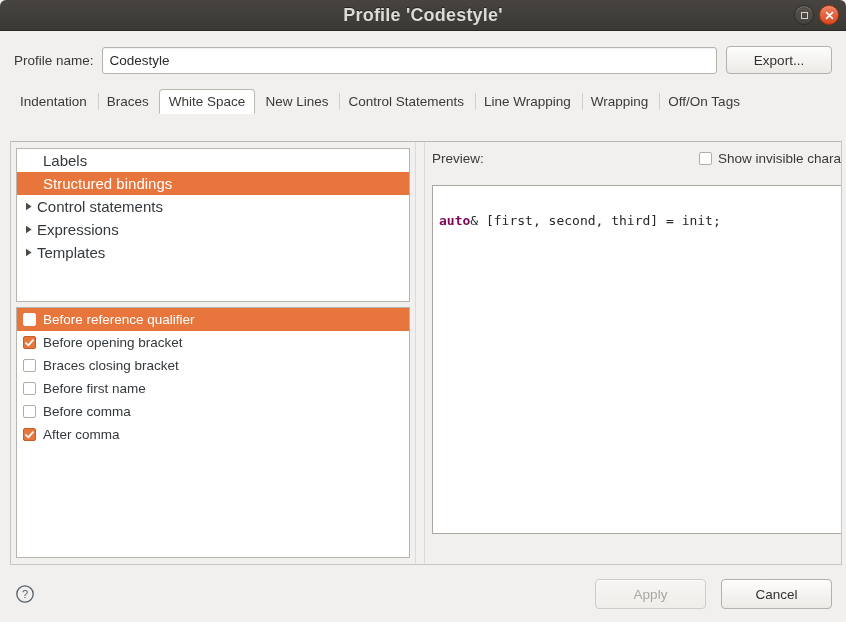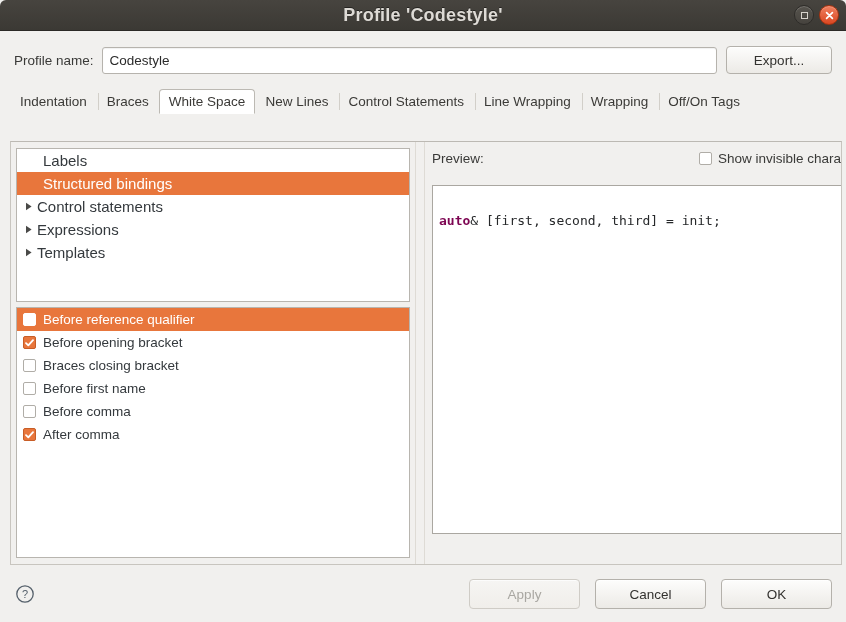--- a/index.html
+++ b/index.html
@@ -485,16 +485,15 @@
   <div class="footer">
     <div class="help-icon">
       <svg width="20" height="20" viewBox="0 0 20 20">
         <circle cx="10" cy="10" r="8.2" fill="none" stroke="#55606b" stroke-width="1.3"></circle>
         <text x="10" y="14.3" font-size="11" font-family="Liberation Sans, sans-serif" fill="#55606b" text-anchor="middle">?</text>
       </svg>
     </div>
     <div class="footer-btns">
       <div class="btn disabled">Apply</div>
       <div class="btn">Cancel</div>
-      <div class="btn">OK</div>
     </div>
   </div>
 </div>
 
 </body></html>

